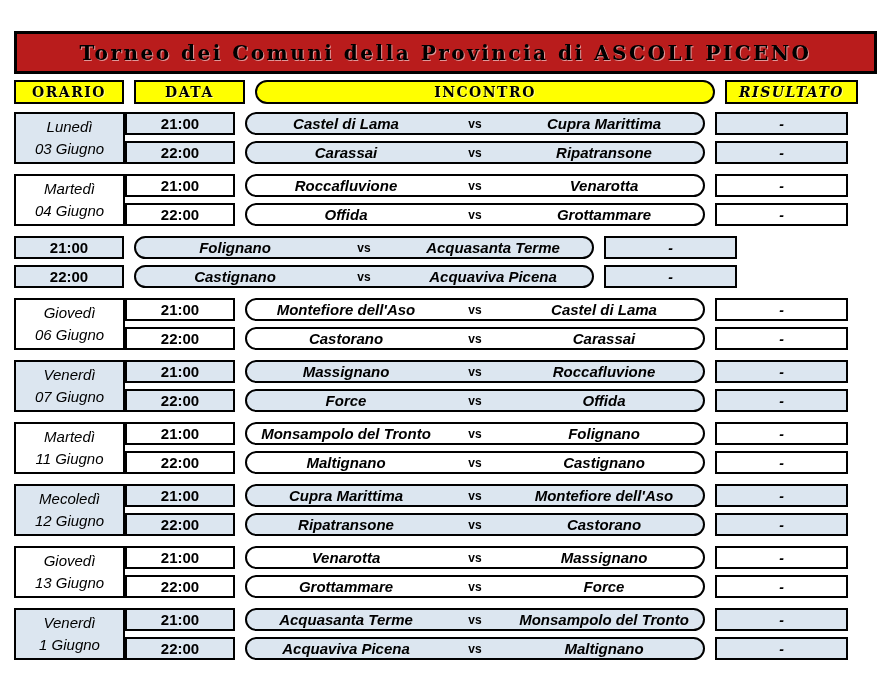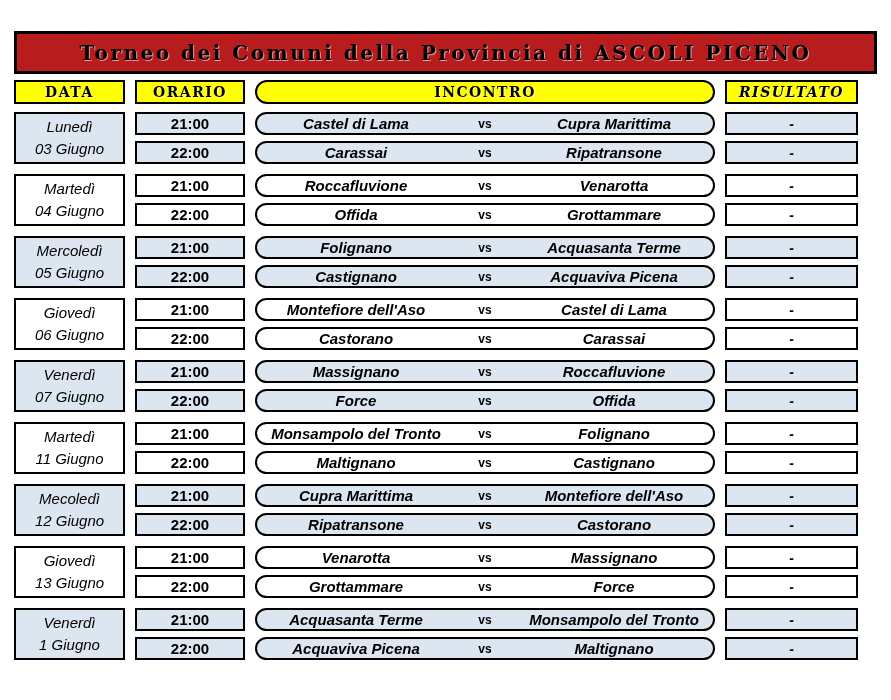--- a/index.html
+++ b/index.html
@@ -30,21 +30,21 @@
   
   .header-row{display:flex;gap:10px;margin-bottom:8px;}
   .hcell{
     box-sizing:border-box;height:24px;border:2px solid #000;background:#ffff00;
     display:flex;align-items:center;justify-content:center;
     font-family:"DejaVu Serif", serif;font-weight:bold;font-size:14px;
     letter-spacing:1.5px;text-shadow:1px 1px 0 rgba(255,255,255,0.55);
   }
 
   
-  .group{display:flex;gap:10px;margin-bottom:10px;align-items:stretch;}
+  .group{display:flex;gap:0;margin-bottom:10px;align-items:stretch;}
   .cell{
     box-sizing:border-box;border:2px solid #000;background:#fff;
     display:flex;align-items:center;justify-content:center;
   }
   .group.shaded .cell{background:#dce6f0;}
 
   .date-cell{
     height:52px;flex-direction:column;line-height:1.45;
     font-style:italic;font-size:15px;
   }
@@ -61,22 +61,22 @@
 </head>
 <body>
 
 <div class="page">
 
   <div class="banner">
     <span class="title">Torneo dei Comuni della Provincia di ASCOLI PICENO</span>
   </div>
 
   <div class="header-row">
+    <div class="hcell c-time">ORARIO</div>
     <div class="hcell c-data">DATA</div>
-    <div class="hcell c-time">ORARIO</div>
     <div class="hcell c-match">INCONTRO</div>
     <div class="hcell c-result">RISULTATO</div>
   </div>
 
   <div id="groups">
   <div class="group shaded">
     <div class="cell date-cell c-data">
       <div>Lunedì</div>
       <div>03 Giugno</div>
     </div>
@@ -123,24 +123,20 @@
           <span class="team">Offida</span>
           <span class="vs">vs</span>
           <span class="team">Grottammare</span>
         </div>
         <div class="cell c-result result">-</div>
       </div>
     </div>
   </div>
 
   <div class="group shaded">
-    <div class="cell date-cell c-data">
-      <div>Mercoledì</div>
-      <div>05 Giugno</div>
-    </div>
     <div class="rows">
       <div class="match-row">
         <div class="cell c-time time">21:00</div>
         <div class="cell c-match match-cell">
           <span class="team">Folignano</span>
           <span class="vs">vs</span>
           <span class="team">Acquasanta Terme</span>
         </div>
         <div class="cell c-result result">-</div>
       </div>

